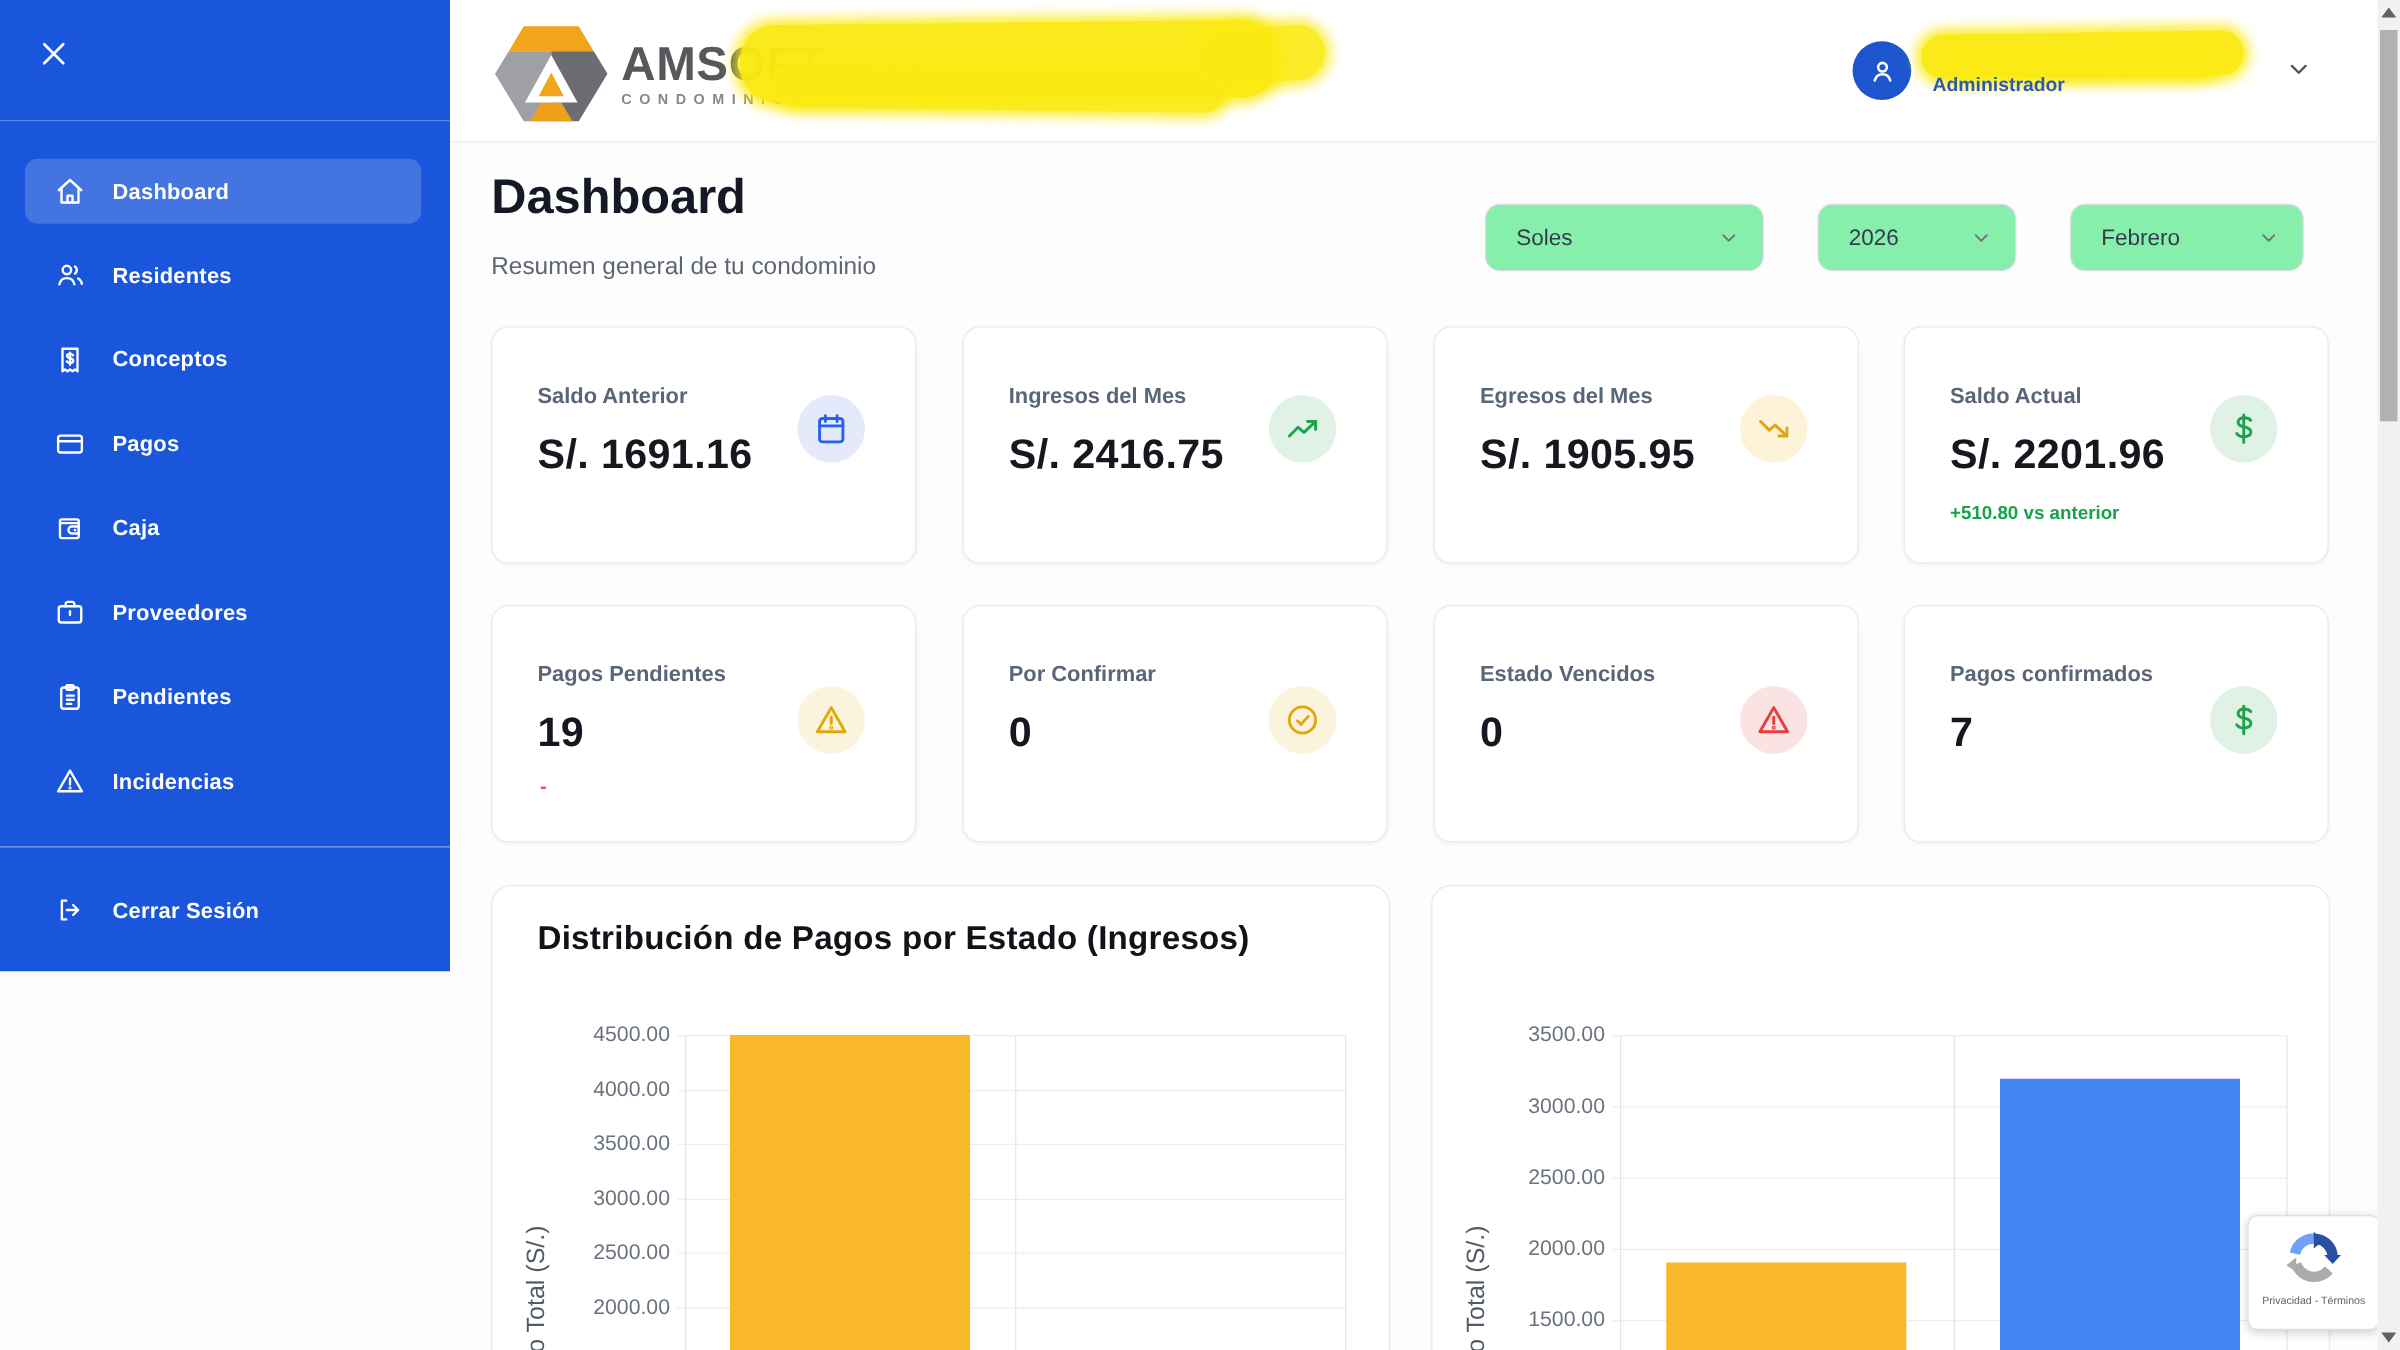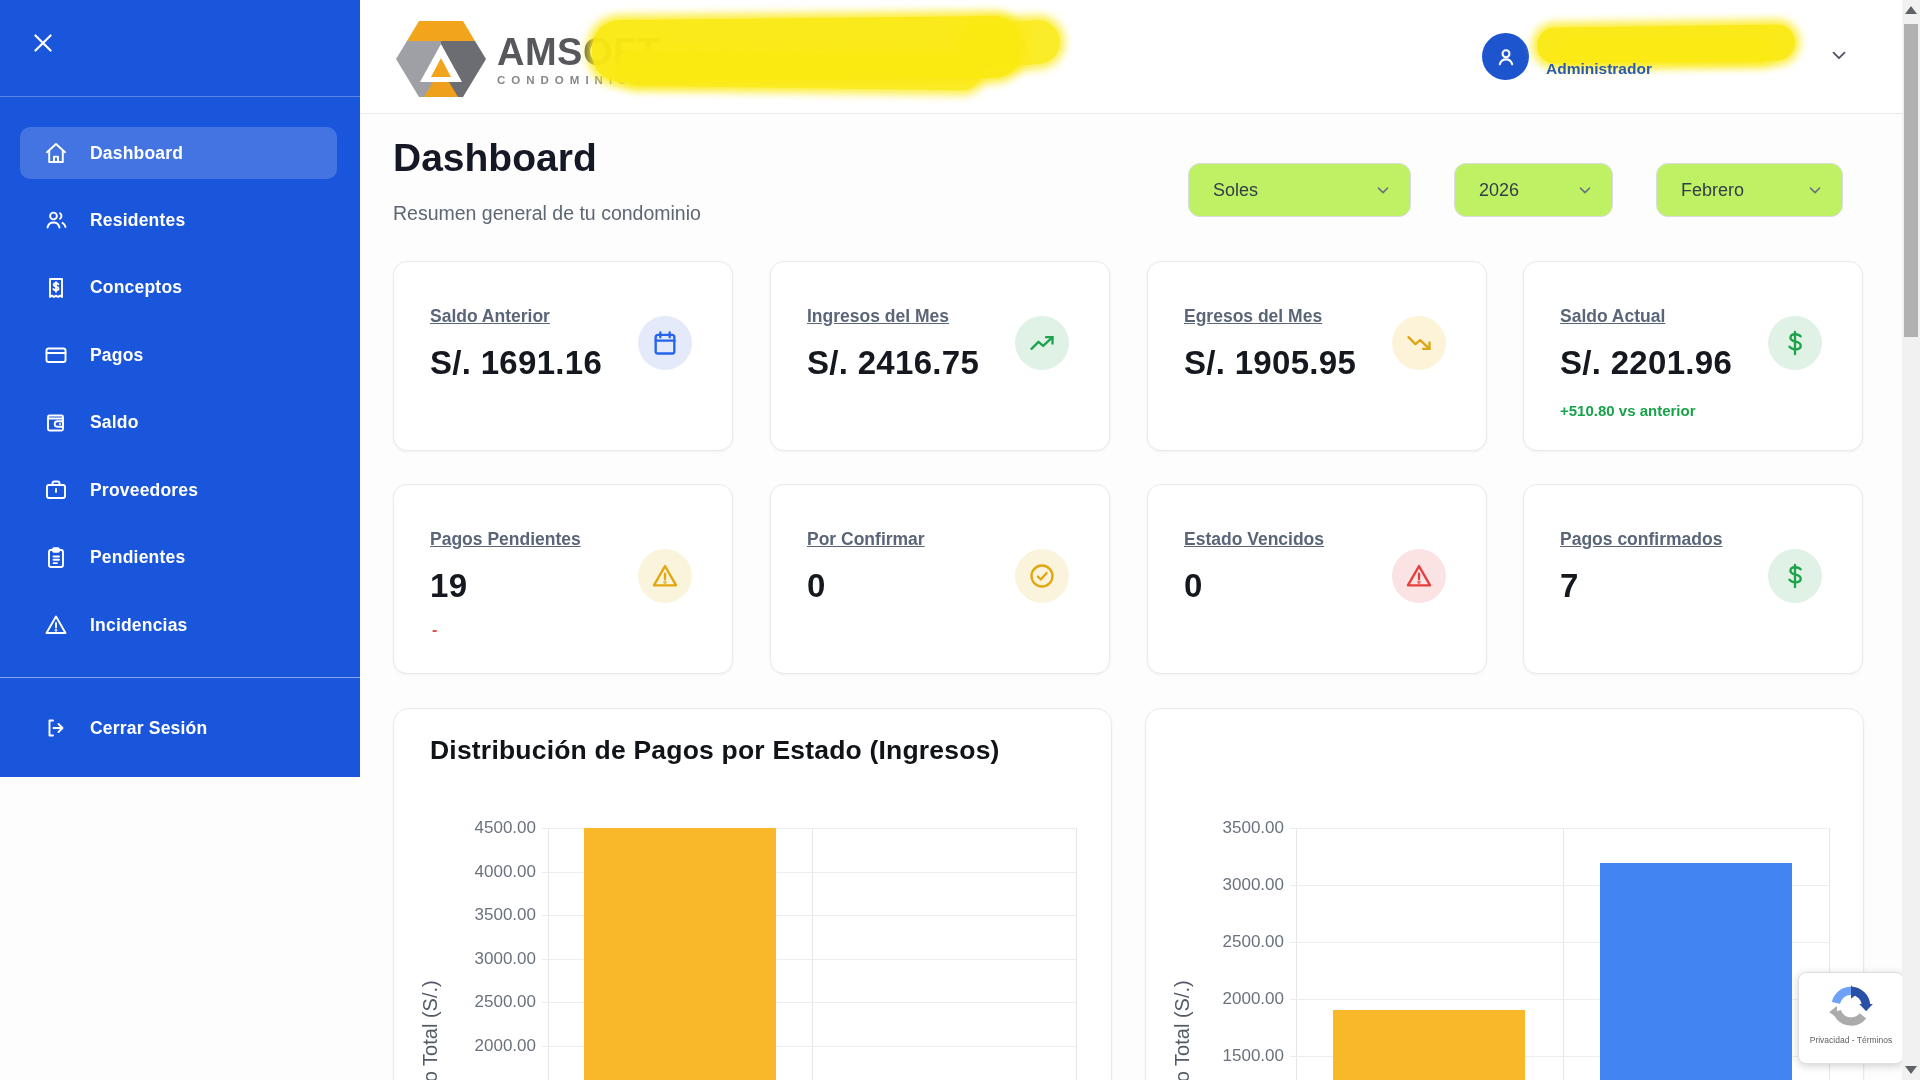--- a/index.html
+++ b/index.html
@@ -40,33 +40,33 @@
   
   .scroll-track{position:absolute;right:0;top:0;width:18px;height:1080px;background:#f1f1f1;z-index:40;}
   .scroll-up{position:absolute;top:6px;left:3px;width:0;height:0;border-left:6px solid transparent;border-right:6px solid transparent;border-bottom:8px solid #5f6368;cursor:pointer;}
   .scroll-down{position:absolute;bottom:6px;left:3px;width:0;height:0;border-left:6px solid transparent;border-right:6px solid transparent;border-top:8px solid #5f6368;cursor:pointer;}
   .scroll-thumb{position:absolute;top:24px;left:2px;width:14px;height:313px;background:#b1b1b1;cursor:pointer;}
 
   
   .page-title{position:absolute;left:393px;top:136px;font-size:39px;font-weight:800;color:#141925;}
   .page-subtitle{position:absolute;left:393px;top:202px;font-size:19.5px;color:#5d6673;}
 
-  .select-box{position:absolute;top:163px;height:54px;background:#bef264;border:1px solid #d9dce2;border-radius:12px;
+  .select-box{position:absolute;top:163px;height:54px;background:#86efac;border:1px solid #d9dce2;border-radius:12px;
               display:flex;align-items:center;cursor:pointer;box-sizing:border-box;}
   .select-box .sel-label{margin-left:24px;font-size:18px;color:#333c4a;}
   .select-box .sel-chev{position:absolute;right:18px;width:18px;height:18px;color:#6b7280;}
   .sel-currency{left:1188px;width:223px;}
   .sel-year{left:1454px;width:159px;}
   .sel-month{left:1656px;width:187px;}
 
   .card{position:absolute;background:#fff;border:1px solid #e8eaef;border-radius:14px;box-shadow:0 1px 3px rgba(16,24,40,.05);box-sizing:border-box;}
   .stat-card{width:340px;height:190px;}
   .row1{top:261px;} .row2{top:484px;}
   .c1{left:393px;} .c2{left:770px;} .c3{left:1147px;} .c4{left:1523px;}
-  .stat-label{position:absolute;left:36px;top:44px;font-size:17.5px;font-weight:700;color:#5a6678;text-decoration:underline;}
+  .stat-label{position:absolute;left:36px;top:44px;font-size:17.5px;font-weight:700;color:#5a6678;}
   .stat-value{position:absolute;left:36px;top:82px;font-size:33px;font-weight:800;color:#15181f;letter-spacing:.3px;}
   .stat-delta{position:absolute;left:36px;top:140px;font-size:15px;font-weight:600;color:#17a34a;}
   .stat-sub{position:absolute;left:38px;top:136px;font-size:16px;font-weight:700;color:#e0524d;}
   .icon-circle{position:absolute;right:40px;width:54px;height:54px;border-radius:50%;display:flex;align-items:center;justify-content:center;}
   .row1 .icon-circle{top:54px;} .row2 .icon-circle{top:64px;}
   .icon-circle svg{width:28px;height:28px;}
 
   
   .chart-card{top:708px;width:719px;height:572px;border-radius:16px;overflow:hidden;}
   .chart-left{left:393px;} .chart-right{left:1145px;}
@@ -139,21 +139,21 @@
     <span class="nav-label">Pagos</span>
   </div>
   <div class="nav-item" style="top:396.5px">
     <span class="nav-icon">
       <svg viewBox="0 0 24 24" fill="none" stroke="currentColor" stroke-width="1.9" stroke-linecap="round" stroke-linejoin="round">
           <path d="M19 7.5V6a1.5 1.5 0 0 0-1.5-1.5h-12A1.5 1.5 0 0 0 4 6v12a1.5 1.5 0 0 0 1.5 1.5h12A1.5 1.5 0 0 0 19 18V7.5zM4 7.5h15"></path>
           <circle cx="16" cy="13" r="1.1" fill="currentColor" stroke="none"></circle>
           <path d="M13.5 10.2h5.5v5.6h-5.5a2.8 2.8 0 0 1 0-5.6z"></path>
         </svg>
     </span>
-    <span class="nav-label">Saldo</span>
+    <span class="nav-label">Caja</span>
   </div>
   <div class="nav-item" style="top:464px">
     <span class="nav-icon">
       <svg viewBox="0 0 24 24" fill="none" stroke="currentColor" stroke-width="1.9" stroke-linecap="round" stroke-linejoin="round">
           <rect x="3" y="7" width="18" height="13" rx="2"></rect>
           <path d="M8.5 7V5.2A1.7 1.7 0 0 1 10.2 3.5h3.6a1.7 1.7 0 0 1 1.7 1.7V7"></path>
           <path d="M12 11v3"></path>
         </svg>
     </span>
     <span class="nav-label">Proveedores</span>

